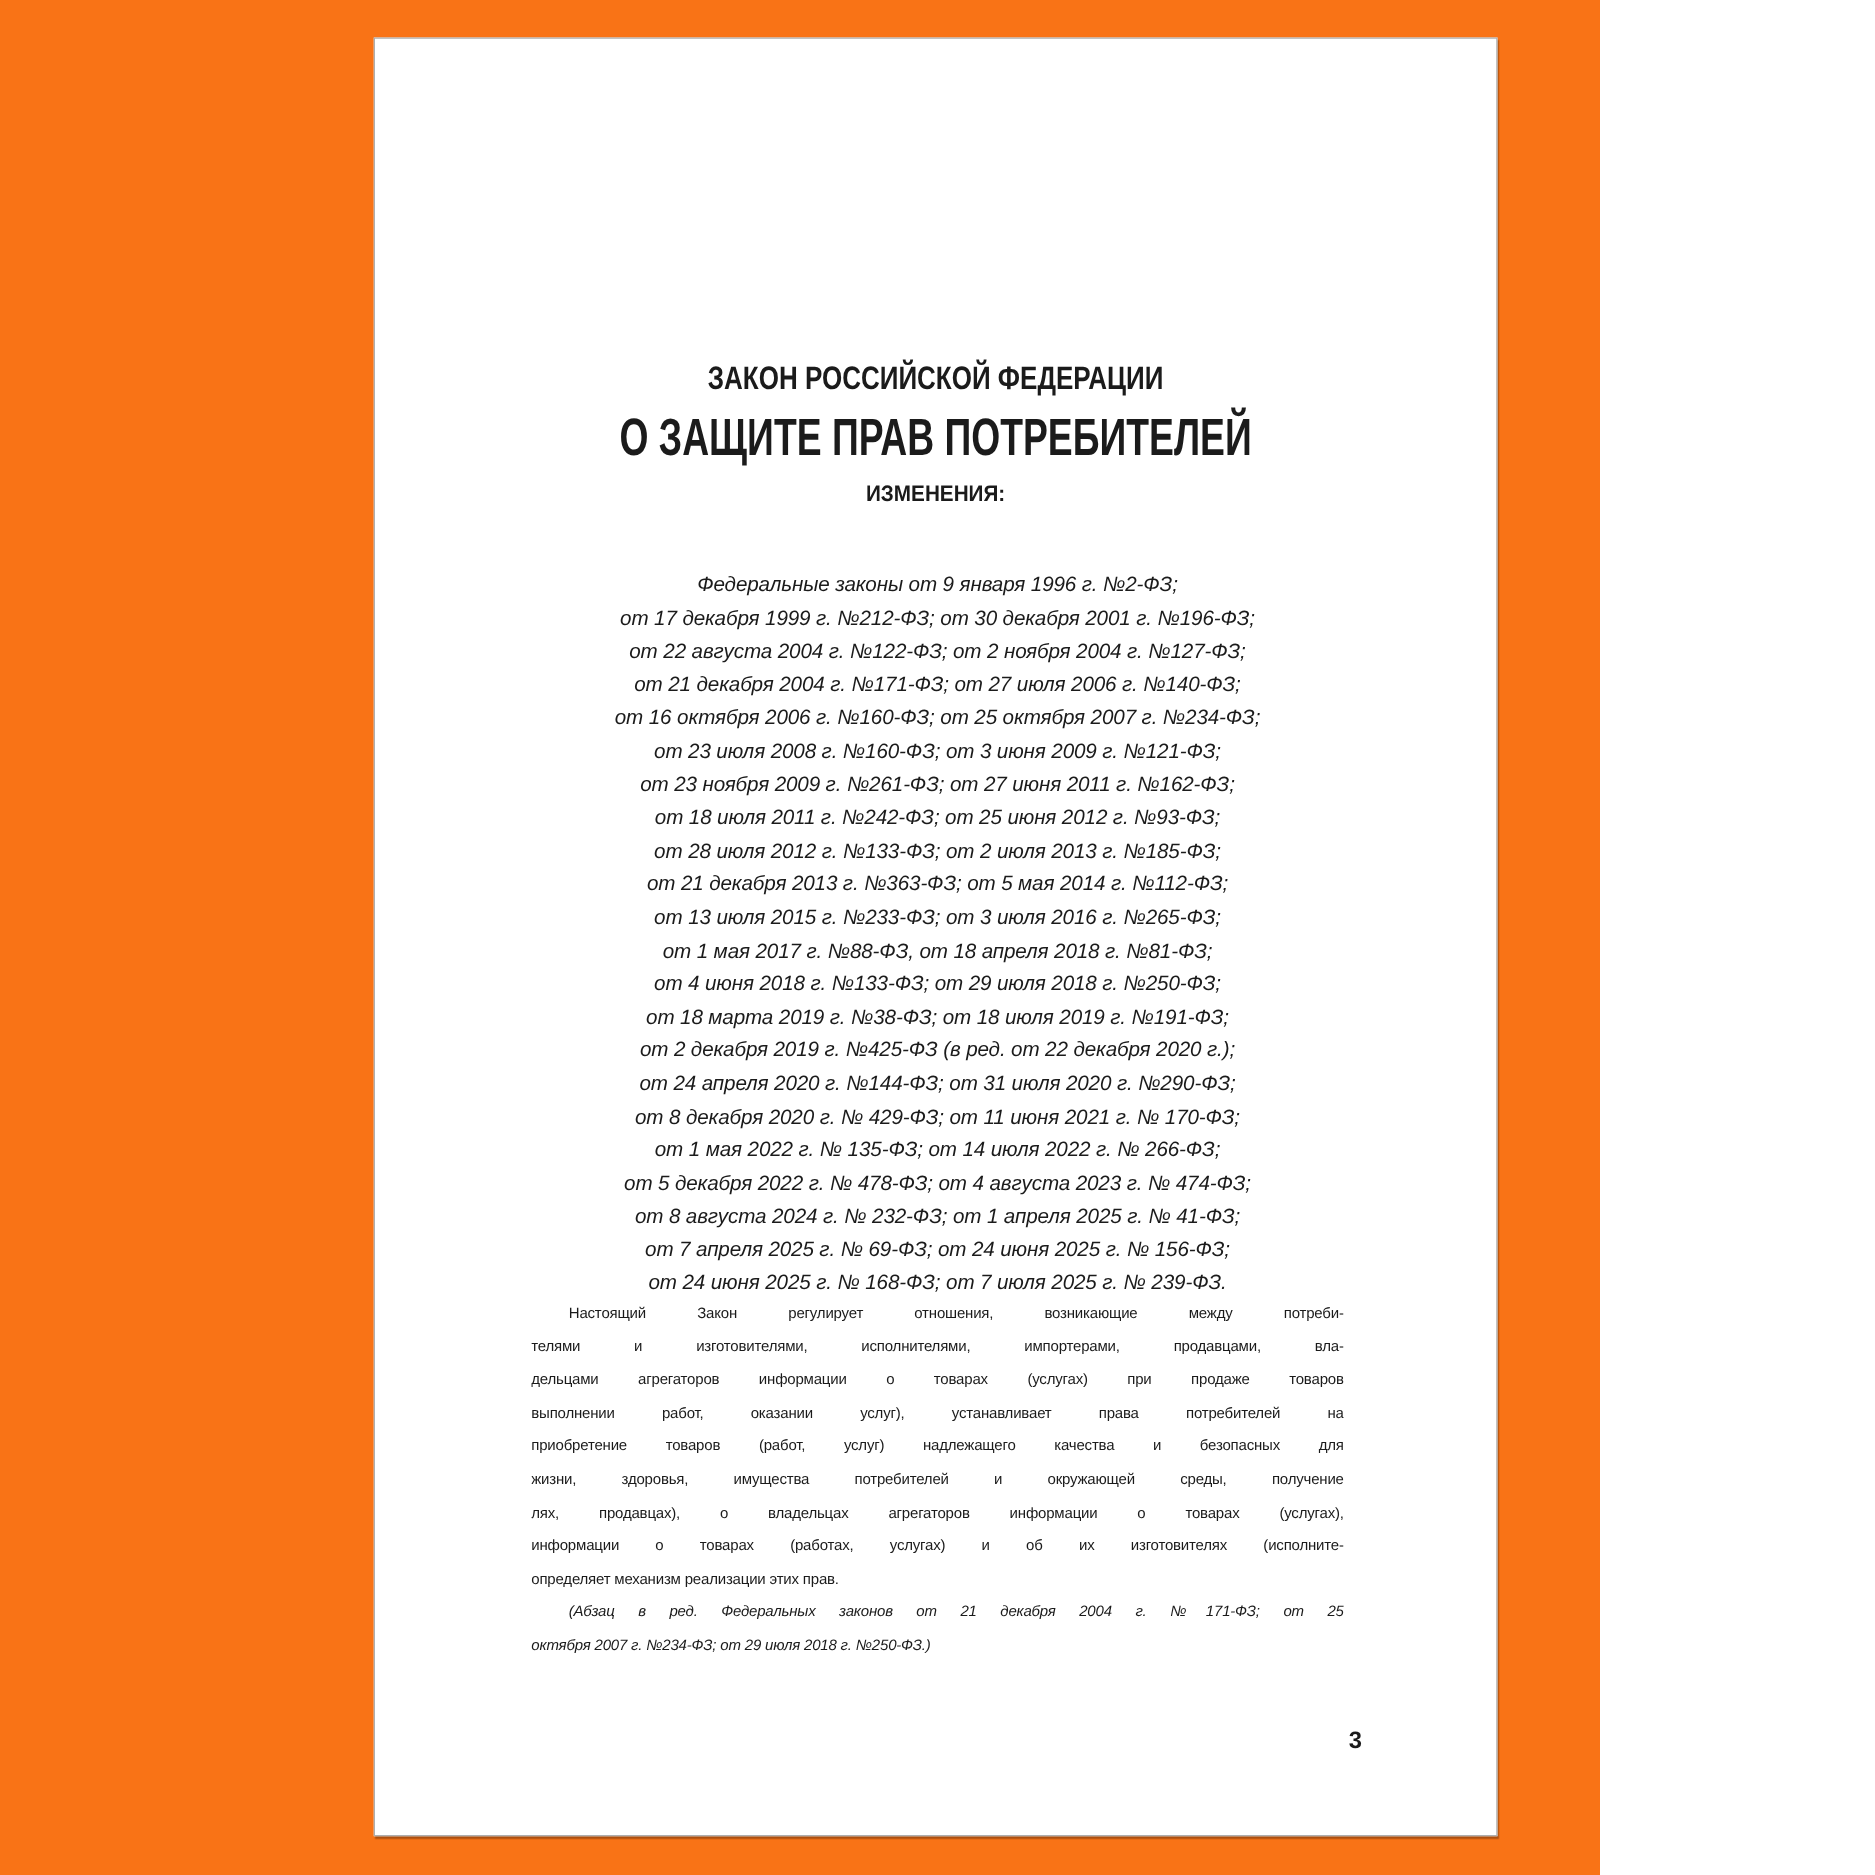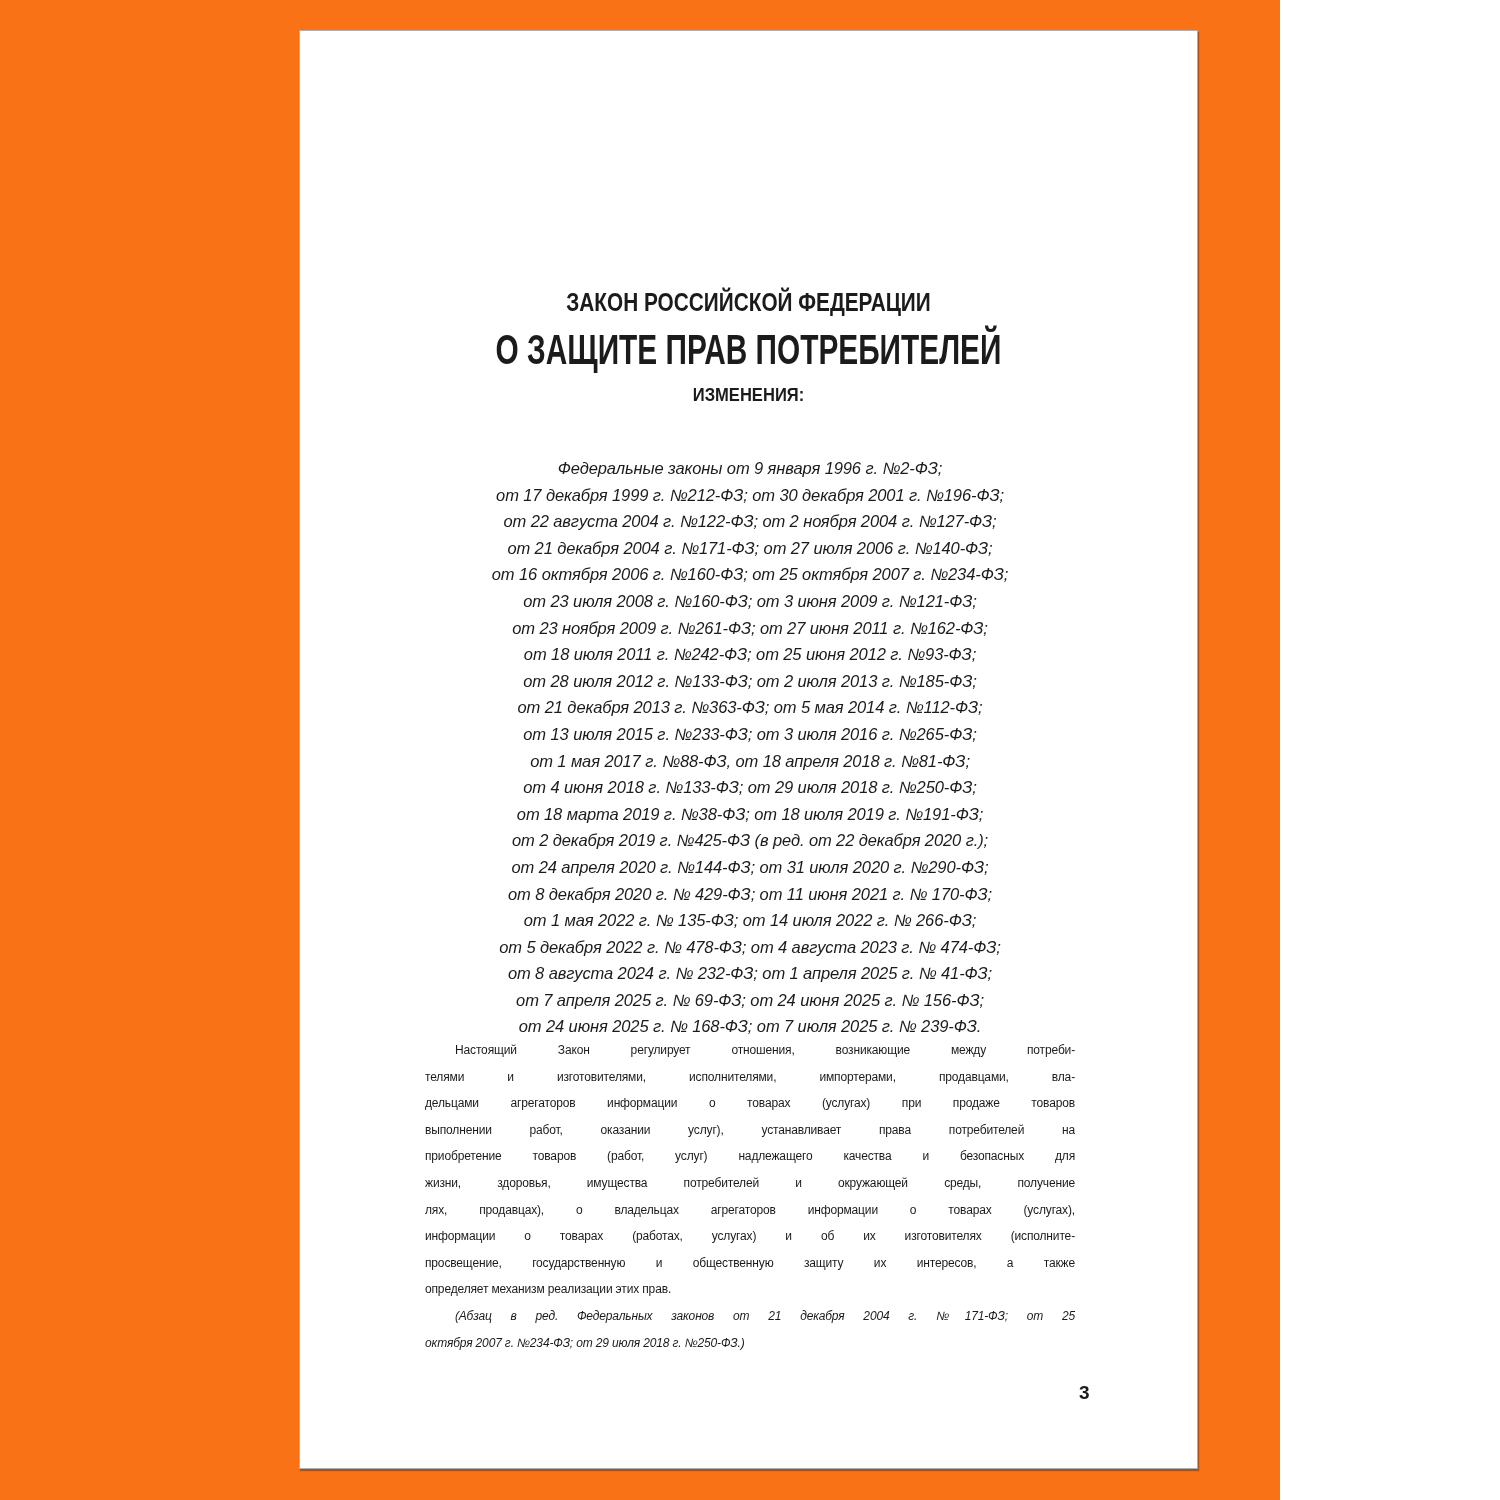--- a/index.html
+++ b/index.html
@@ -158,21 +158,20 @@
 
       <div class="body-block" id="body-block">
           <div class="b-line indent">Настоящий Закон регулирует отношения, возникающие между потреби-</div>
           <div class="b-line">телями и изготовителями, исполнителями, импортерами, продавцами, вла-</div>
           <div class="b-line">дельцами агрегаторов информации о товарах (услугах) при продаже товаров</div>
           <div class="b-line">выполнении работ, оказании услуг), устанавливает права потребителей на</div>
           <div class="b-line">приобретение товаров (работ, услуг) надлежащего качества и безопасных для</div>
           <div class="b-line">жизни, здоровья, имущества потребителей и окружающей среды, получение</div>
           <div class="b-line">лях, продавцах), о владельцах агрегаторов информации о товарах (услугах),</div>
           <div class="b-line">информации о товарах (работах, услугах) и об их изготовителях (исполните-</div>
-          <div class="b-line">просвещение, государственную и общественную защиту их интересов, а также</div>
           <div class="b-line last">определяет механизм реализации этих прав.</div>
           <div class="b-line indent italic">(Абзац в ред. Федеральных законов от 21 декабря 2004 г. №171-ФЗ; от 25</div>
           <div class="b-line italic last">октября 2007 г. №234-ФЗ; от 29 июля 2018 г. №250-ФЗ.)</div>
         </div>
 
       <div class="page-number">3</div>
 
     </div>
   </div>
 </div>

